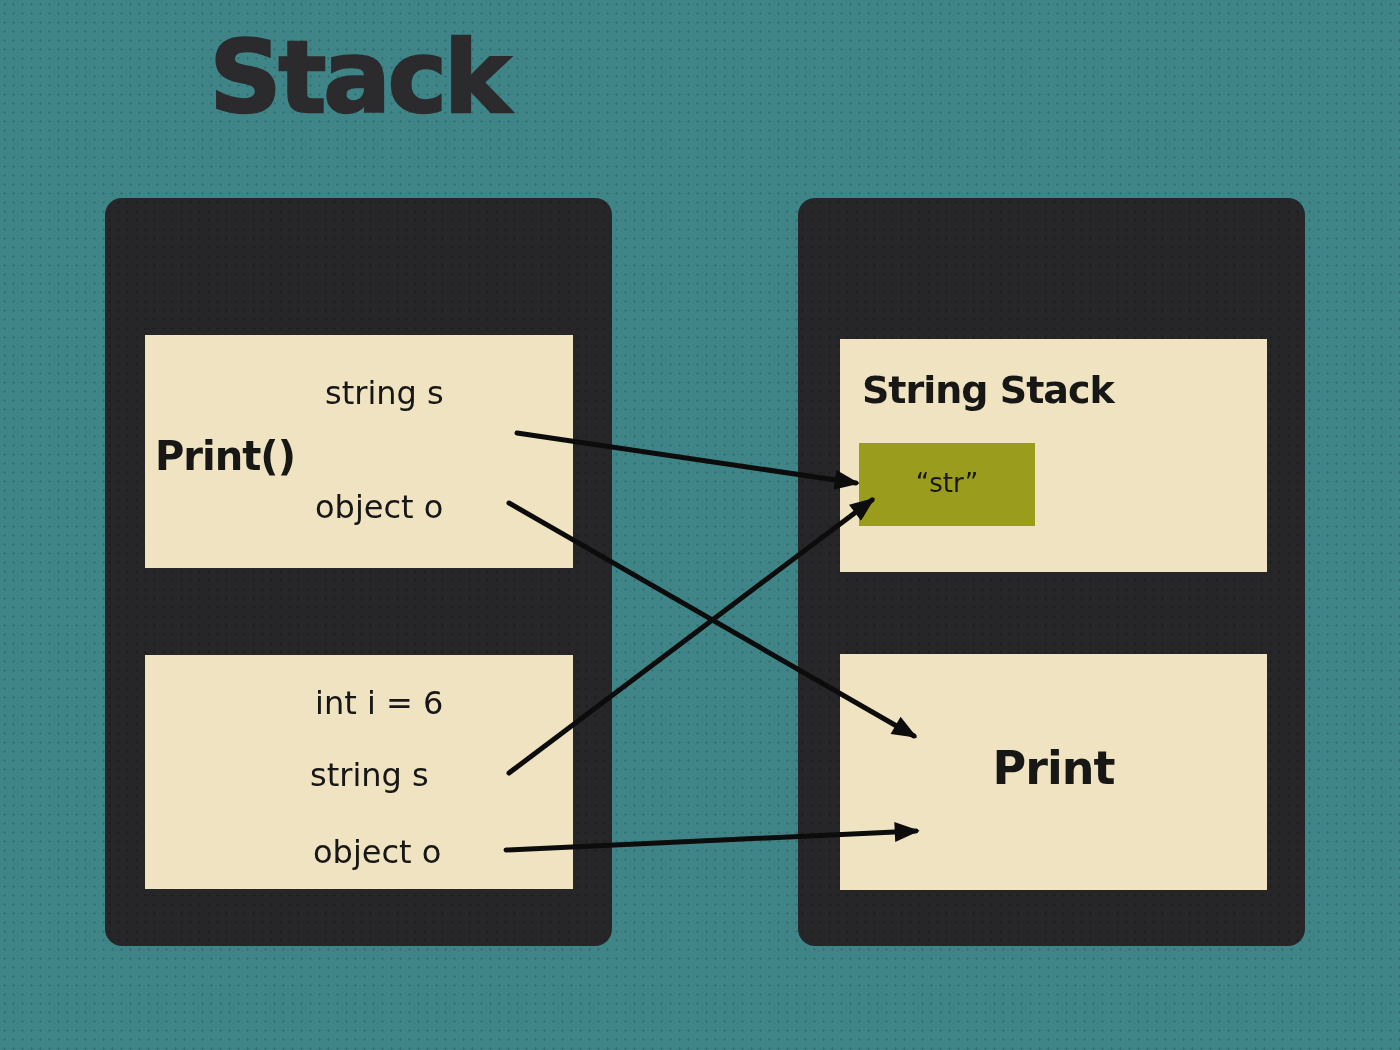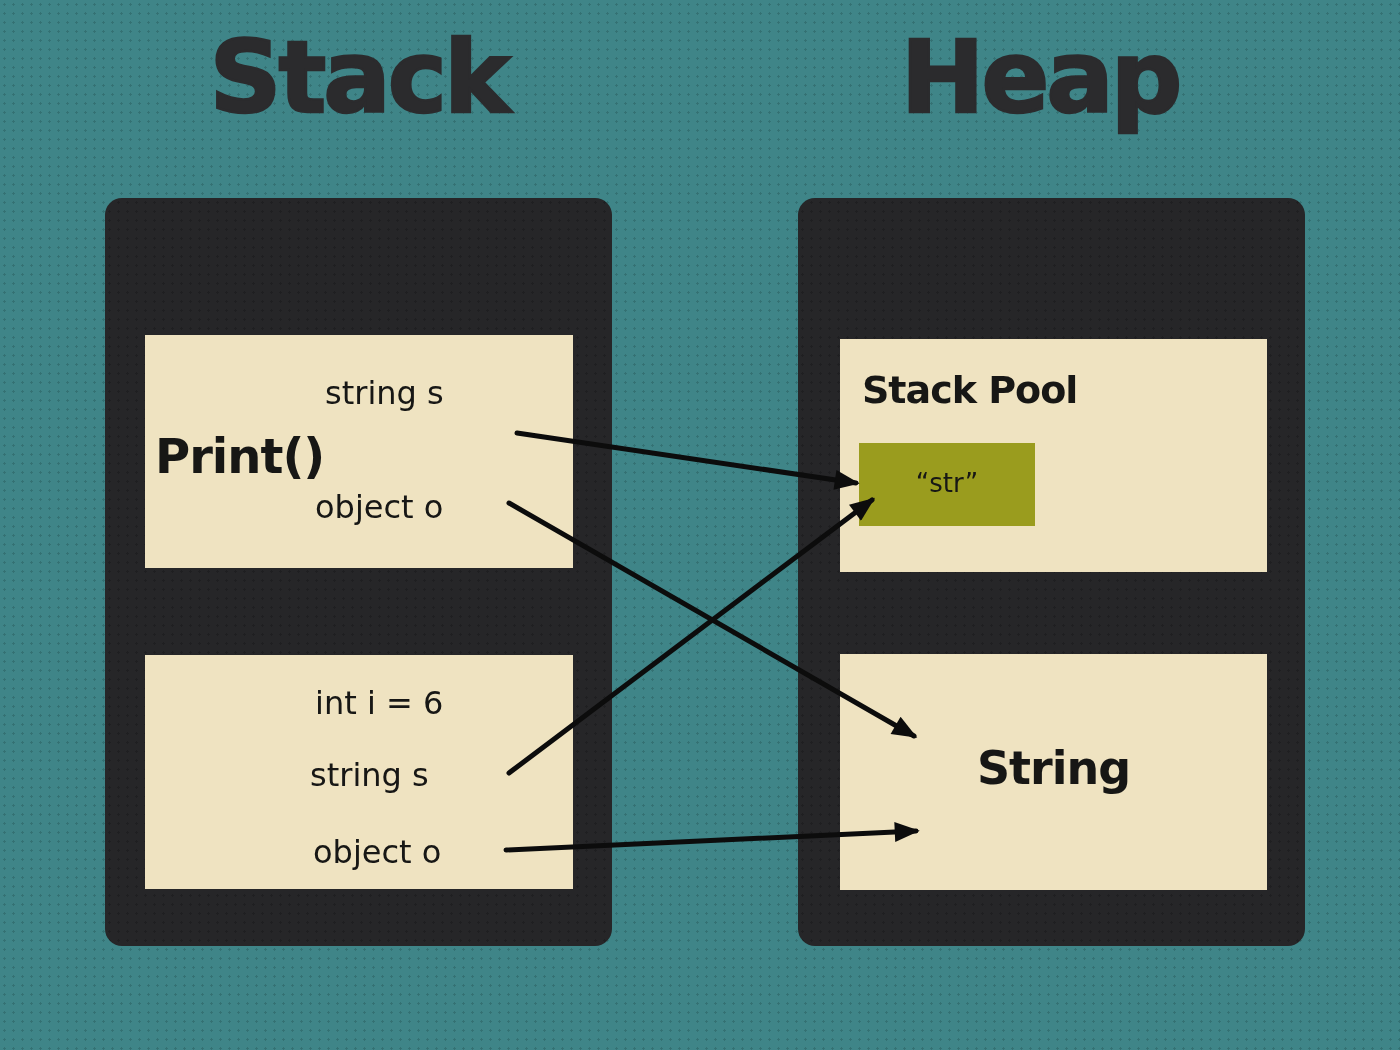--- a/index.html
+++ b/index.html
@@ -37,21 +37,21 @@
     position: absolute;
     background: var(--frame, #EFE3C1);
     color: var(--text, #171715);
   }
   .print-frame      { left: 145px; top: 335px; width: 428px; height: 233px; }
   .main-frame       { left: 145px; top: 655px; width: 428px; height: 234px; }
   .stringpool-frame { left: 840px; top: 339px; width: 427px; height: 233px; }
   .object-frame     { left: 840px; top: 654px; width: 427px; height: 236px; }
   .fn-label {
     position: absolute; left: 10px;
-    font-size: 48px; font-weight: bold; line-height: 48px;
+    font-size: 40px; font-weight: bold; line-height: 48px;
     letter-spacing: -1px;
   }
   .var {
     position: absolute; width: 240px; text-align: left;
     font-size: 32px; line-height: 40px;
   }
   .pool-label {
     position: absolute; left: 22px; top: 28px;
     font-size: 38px; font-weight: bold; line-height: 46px;
     letter-spacing: -1px;
@@ -78,44 +78,43 @@
     stroke-linecap: round;
   }
   #arrowhead path { fill: var(--arrow, #0C0C0C); }
 </style>
 </head>
 <body>
 
 <div class="canvas">
 
   <div class="title stack-title">Stack</div>
-  <div class="title heap-title">Heap</div>
 
   <div class="column stack-column"></div>
   <div class="column heap-column"></div>
 
   <div class="frame print-frame">
     <div class="fn-label" style="top: 97px;">Print()</div>
     <div class="var" style="left: 180px; top: 38px;">string s</div>
     <div class="var" style="left: 170px; top: 152px;">object o</div>
   </div>
 
   <div class="frame main-frame">
     <div class="var" style="left: 170px; top: 28px;">int i = 6</div>
     <div class="var" style="left: 165px; top: 100px;">string s</div>
     <div class="var" style="left: 168px; top: 177px;">object o</div>
   </div>
 
   <div class="frame stringpool-frame">
-    <div class="pool-label">Stack Pool</div>
+    <div class="pool-label">String Stack</div>
     <div class="str-box">“str”</div>
   </div>
 
   <div class="frame object-frame">
-    <div class="object-label">String</div>
+    <div class="object-label">Print</div>
   </div>
 
   <svg id="arrow-layer" viewBox="0 0 1400 1050" xmlns="http://www.w3.org/2000/svg">
     <defs>
       <marker id="arrowhead" viewBox="0 0 10 8" markerWidth="26" markerHeight="20" refX="8.5" refY="4" orient="auto" markerUnits="userSpaceOnUse">
         <path d="M0,0 L10,4 L0,8 Z"></path>
       </marker>
     </defs>
   <line x1="517" y1="433" x2="856" y2="483" marker-end="url(#arrowhead)"></line>
       <line x1="509" y1="503" x2="914" y2="736" marker-end="url(#arrowhead)"></line>

